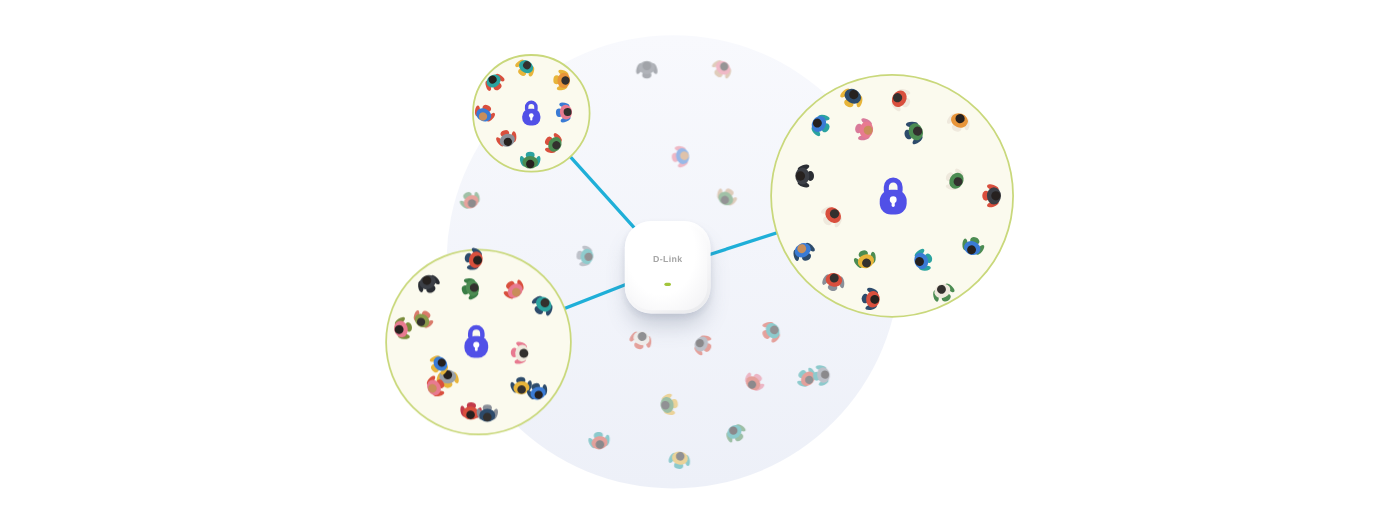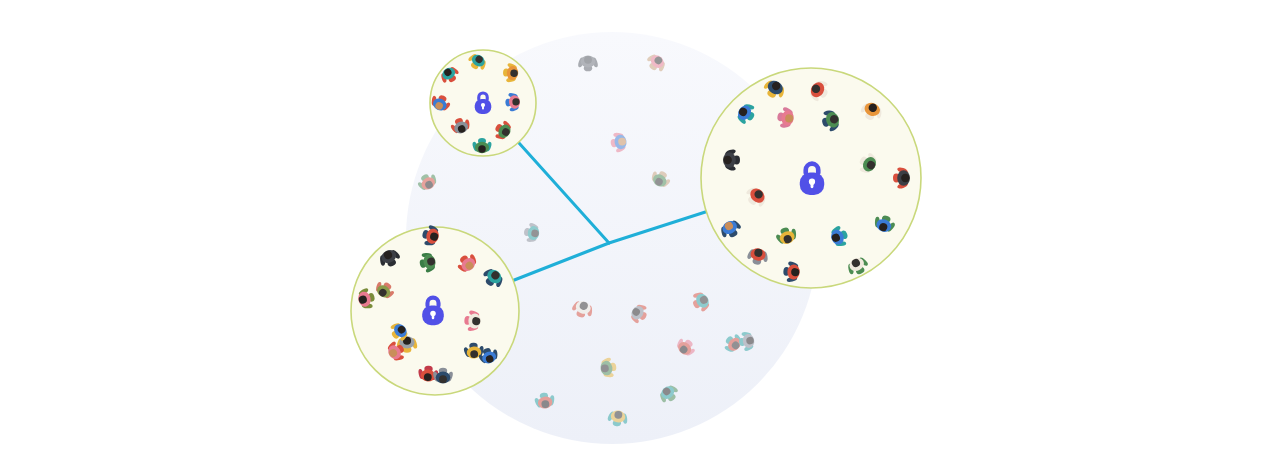--- a/index.html
+++ b/index.html
@@ -481,13 +481,19 @@
         </g>
         <g transform="translate(812 180) scale(1.36)">
           <path d="M -4.6 -5.2 v -2.2 a 4.6 4.6 0 0 1 9.2 0 v 2.2" stroke="#5150e7" stroke-width="3.4" fill="none" stroke-linecap="round"></path>
           <rect x="-9" y="-5.5" width="18" height="16.5" rx="7.5" fill="#5150e7"></rect>
           <circle cx="0" cy="1.2" r="2.3" fill="#ffffff"></circle>
           <rect x="-1.05" y="2.2" width="2.1" height="3.8" rx="1" fill="#ffffff"></rect>
         </g>
       </g>
     </svg>
 
+  <div class="device">
+    <div class="device-face">
+      <div class="device-brand" style="color: rgb(166, 166, 166);">D-Link</div>
+      <div class="device-led" style="background: rgb(163, 197, 60);"></div>
+    </div>
+  </div>
 </div>
 
 </body></html>

